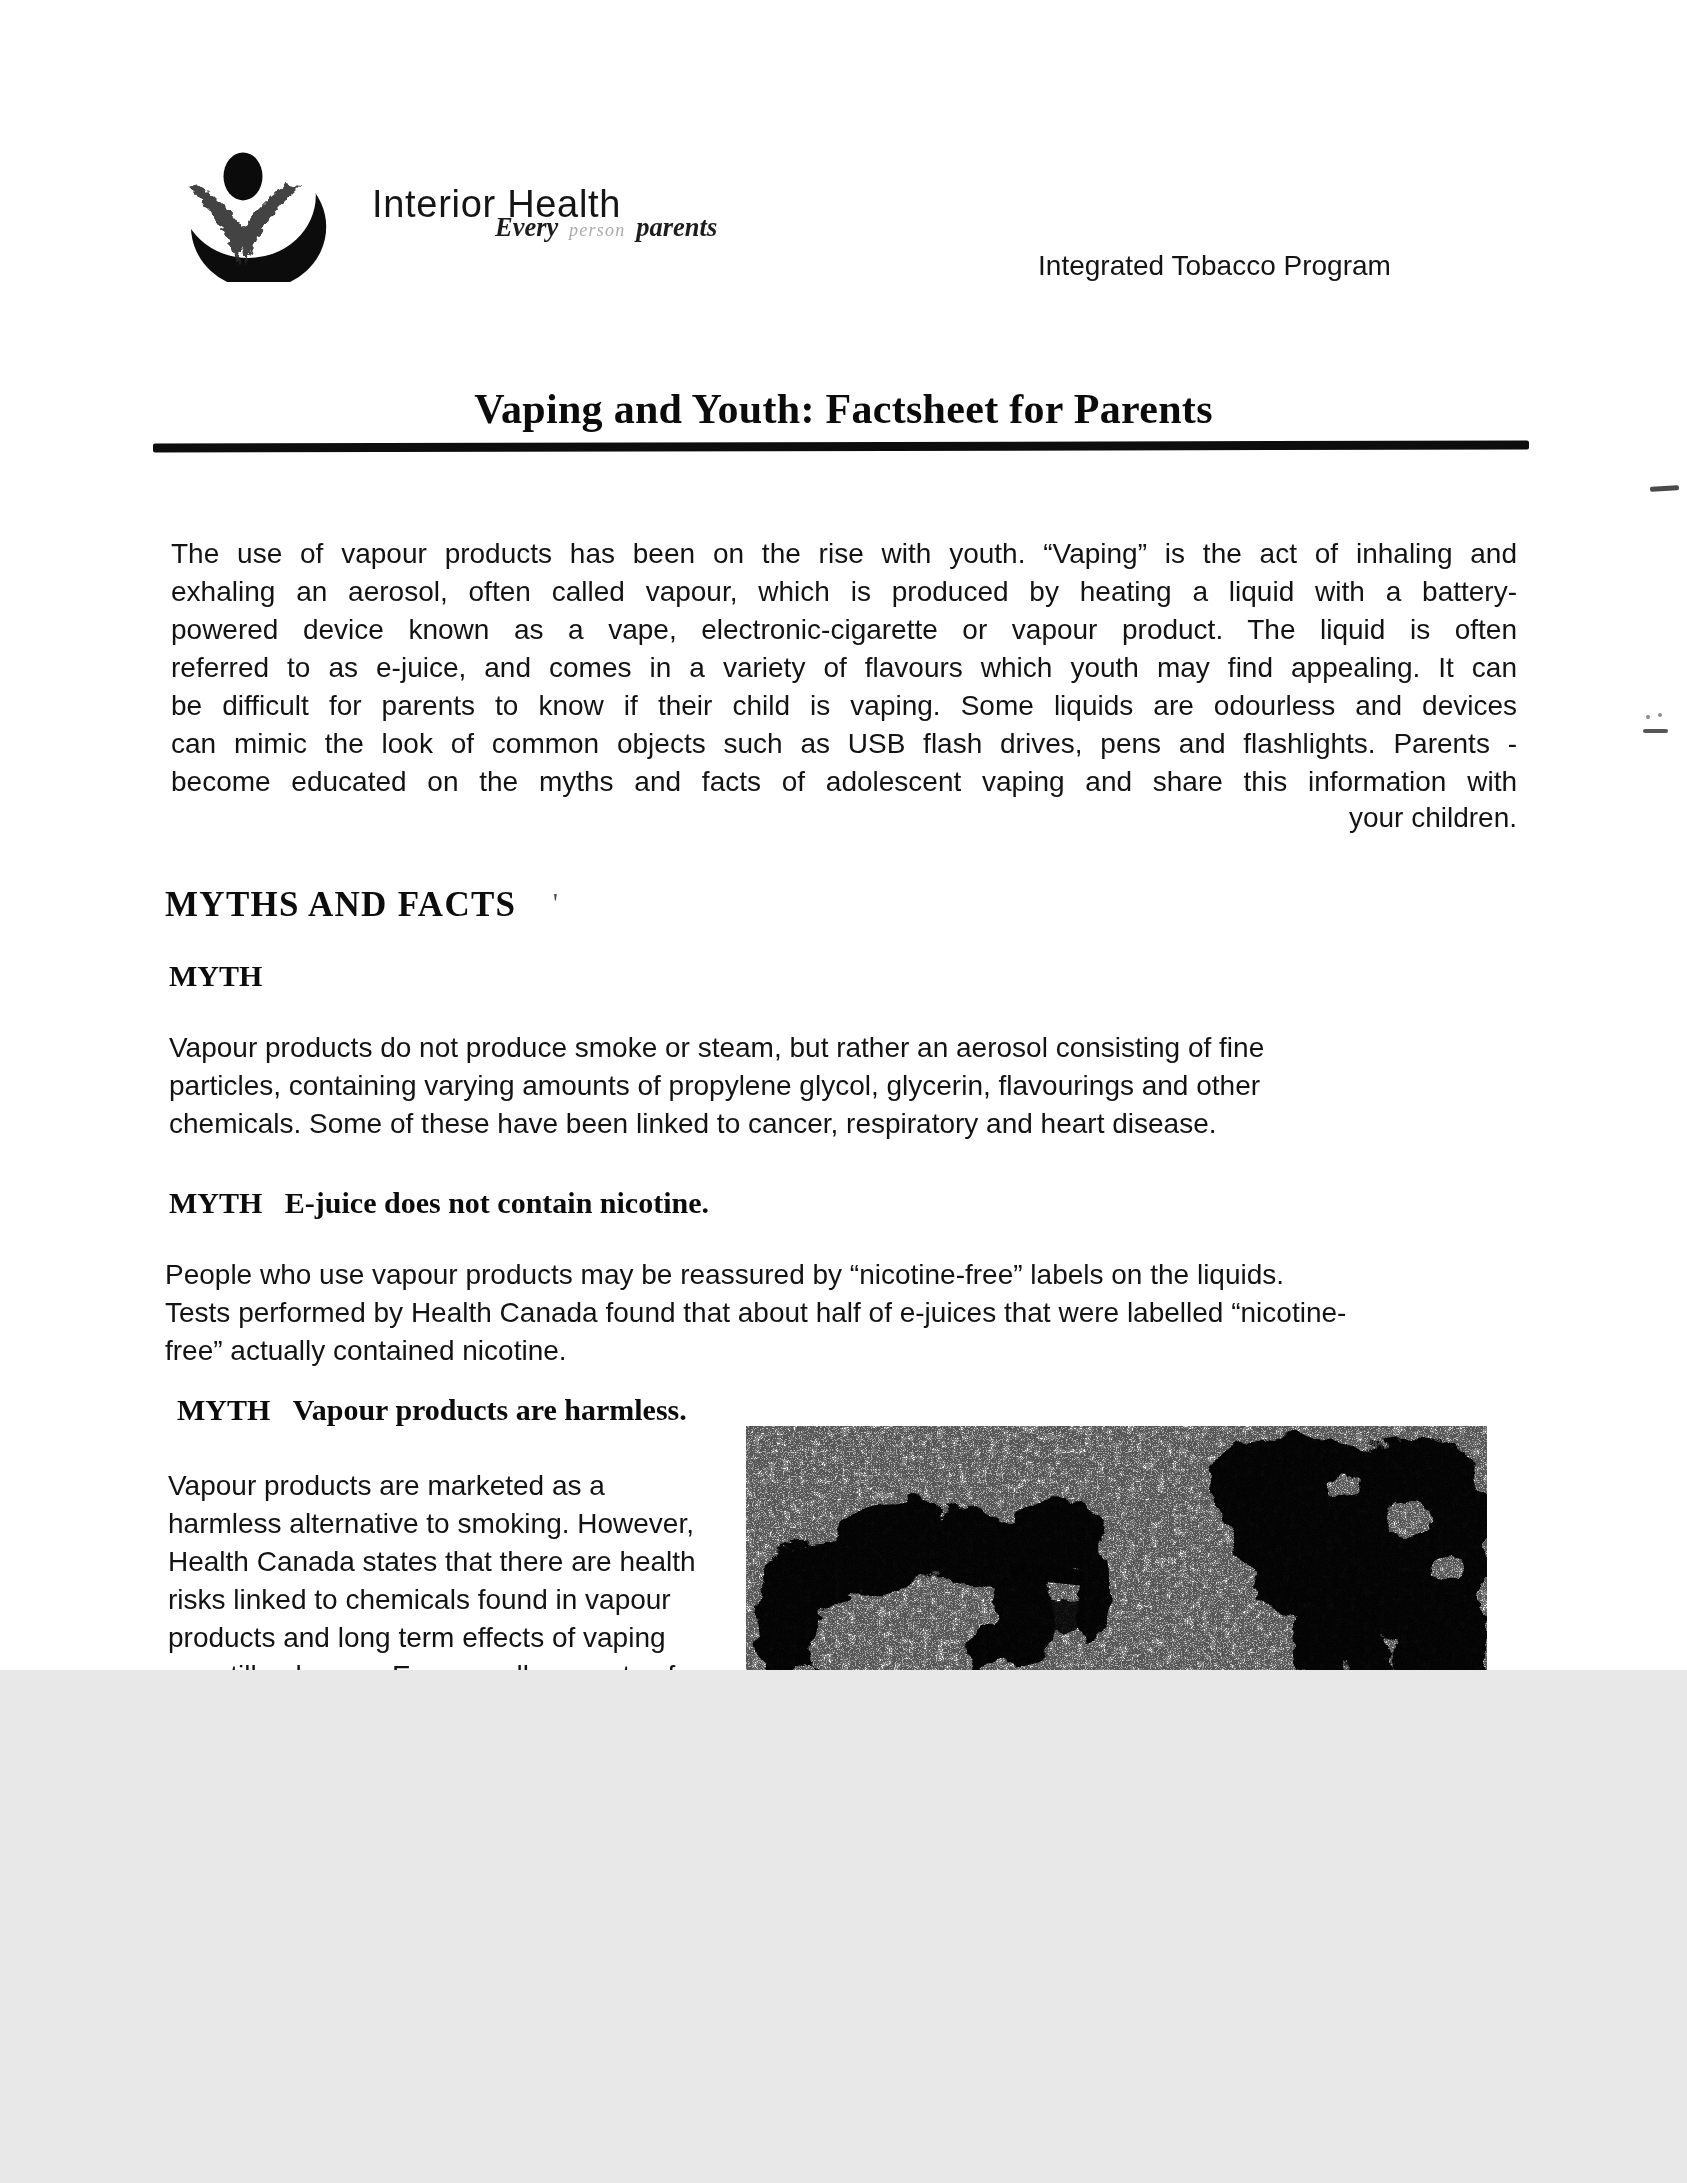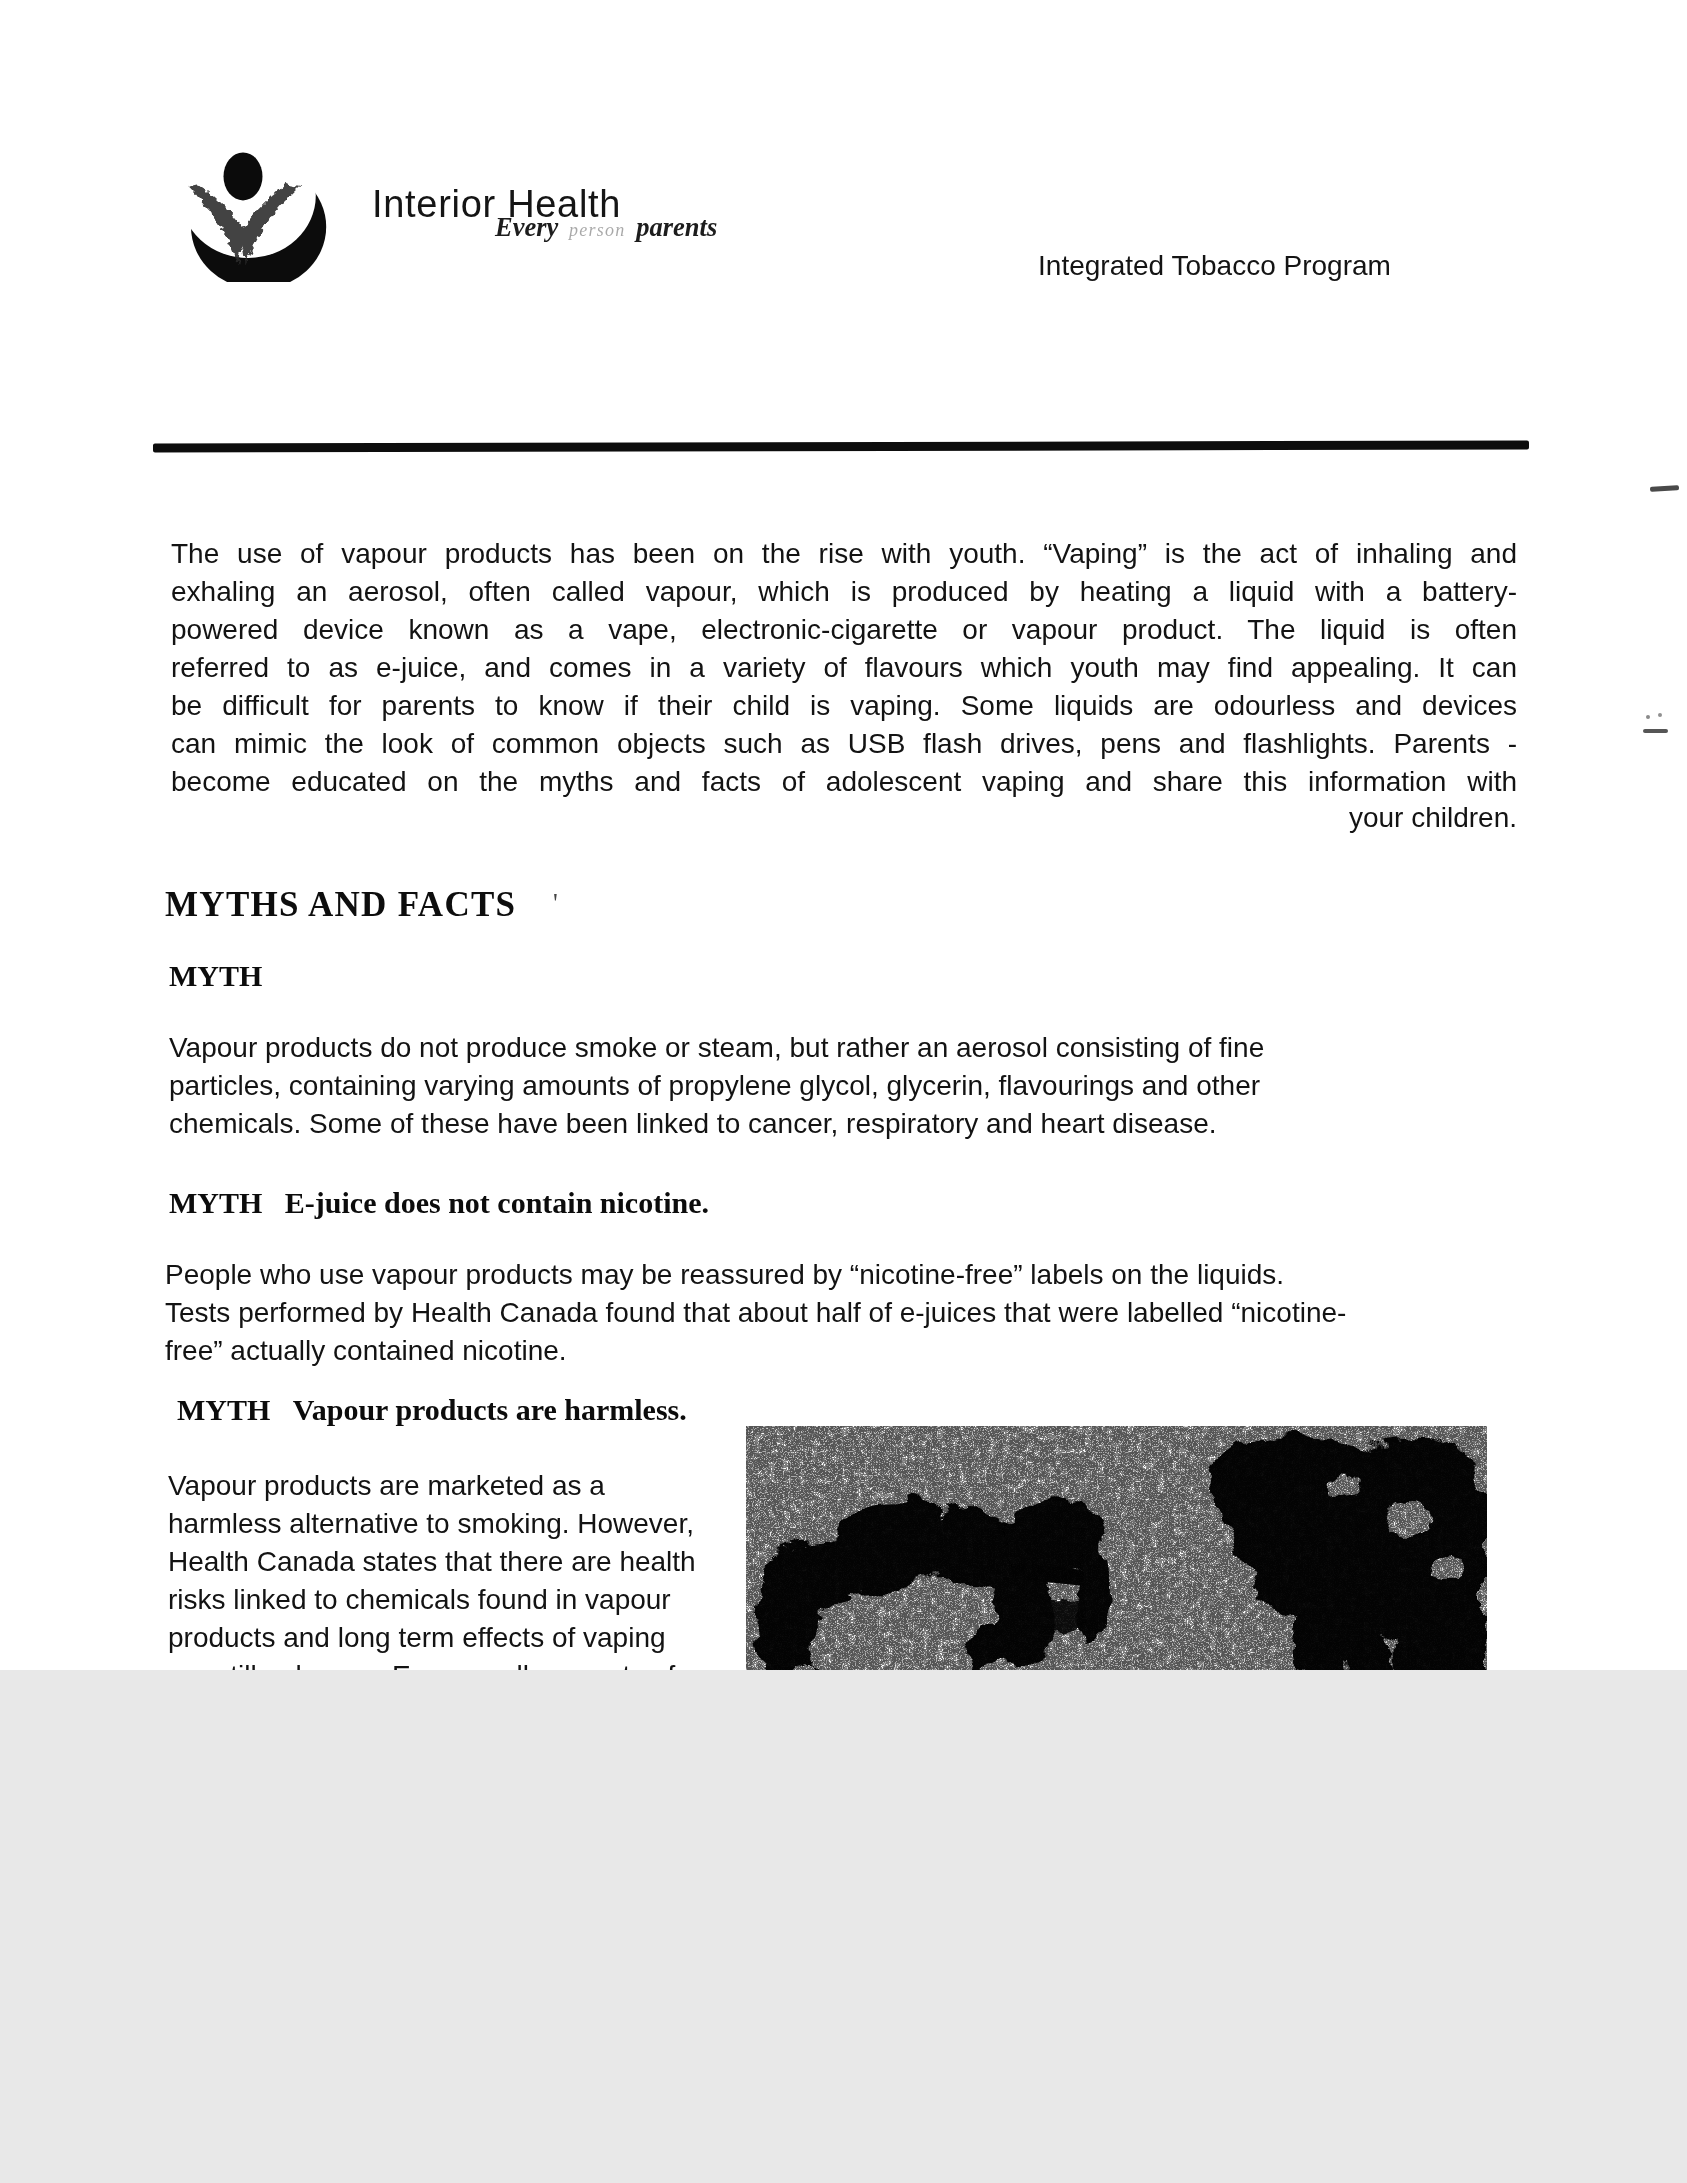--- a/index.html
+++ b/index.html
@@ -50,20 +50,21 @@
     </svg>
   </div>
   <div class="abs brand" style="left:372px;top:183px;">Interior Health</div>
   <div class="abs tagline" style="left:495px;top:212px;">
     <span class="lead">Every</span>
     <span class="mid">person</span>
     <span class="tail">parents</span>
   </div>
   <div class="abs program" style="left:953px;top:250px;width:523px;">Integrated Tobacco Program</div>
 
+  <div class="abs title" style="left:172px;top:385px;width:1343px;">Vaping and Youth: Factsheet for Parents</div>
   <div class="abs rule" style="left:153px;top:442px;width:1376px;height:9.3px;"></div>
 
   <div class="abs body-text lines just" style="left:171px;top:535px;width:1346px;">The use of vapour products has been on the rise with youth. “Vaping” is the act of inhaling and
 exhaling an aerosol, often called vapour, which is produced by heating a liquid with a battery-
 powered device known as a vape, electronic-cigarette or vapour product. The liquid is often
 referred to as e-juice, and comes in a variety of flavours which youth may find appealing. It can
 be difficult for parents to know if their child is vaping. Some liquids are odourless and devices
 can mimic the look of common objects such as USB flash drives, pens and flashlights. Parents -
 become educated on the myths and facts of adolescent vaping and share this information with</div>
   <div class="abs body-text" style="left:171px;top:799px;width:1346px;text-align:right;">your children.</div>

